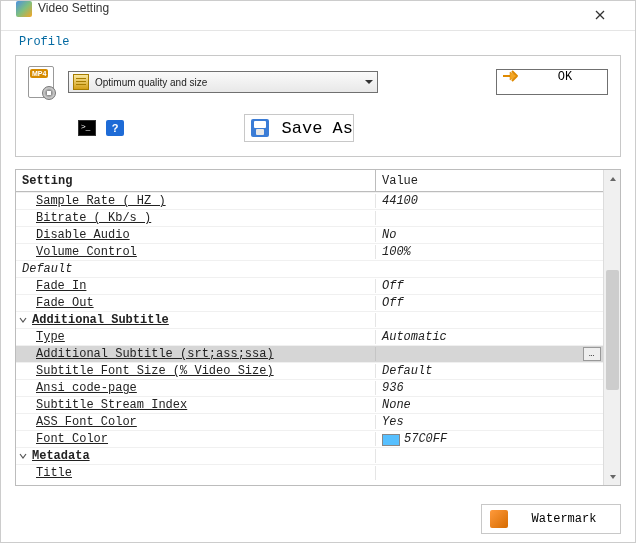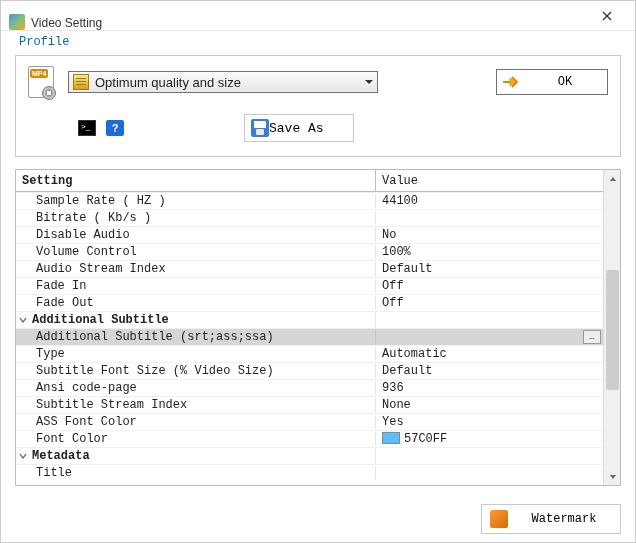--- a/index.html
+++ b/index.html
@@ -15,22 +15,22 @@
   width: 636px;
   height: 543px;
   border: 1px solid #ccc;
   display: flex;
   flex-direction: column;
   background: #fff;
 }
 .titlebar {
   height: 30px;
   display: flex;
-  align-items: flex-end;
-  padding: 0 8px;
+  align-items: flex-start;
+  padding: 0 15px;
   border-bottom: 1px solid #e5e5e5;
 }
 .titlebar .app-icon {
   width: 16px; height: 16px;
   margin-right: 6px;
   background: linear-gradient(135deg,#4a90e2 0%,#7fbf7f 50%,#f5a623 100%);
   border-radius: 2px;
 }
 .titlebar .title { flex: 1; color: #333; font-size: 12px; }
 .titlebar .close {
@@ -94,33 +94,33 @@
   background: linear-gradient(#f9e79f,#d4a017);
   border: 1px solid #a67c00;
   margin-right: 6px;
   position: relative;
 }
 .profile-dropdown .dd-icon::after {
   content: ""; position: absolute; left: 2px; top: 3px;
   width: 10px; height: 8px;
   background: repeating-linear-gradient(#a67c00,#a67c00 1px,transparent 1px,transparent 3px);
 }
-.profile-dropdown .dd-text { flex: 1; font-size: 13px; color: #222; }
+.profile-dropdown .dd-text { flex: 1; font-size: 10px; color: #222; }
 .profile-dropdown .dd-arrow {
   width: 0; height: 0;
   border-left: 4px solid transparent;
   border-right: 4px solid transparent;
   border-top: 4px solid #333;
 }
 .ok-btn {
   margin-left: auto;
   width: 112px; height: 26px;
   border: 1px solid #707070;
   background: #fff;
-  display: flex; align-items: center;
+  display: flex; 
   cursor: pointer;
 }
 .ok-btn .ok-arrow {
   width: 26px; display: flex; justify-content: center;
 }
 .ok-btn .ok-arrow svg { width: 16px; height: 12px; }
 .ok-btn .ok-text { flex: 1; text-align: center; font-family: "Courier New", monospace; font-size: 12px; }
 
 .profile-row2 {
   display: flex;
@@ -151,21 +151,21 @@
   background: #3a7cd6; border-radius: 2px; position: relative;
 }
 .save-disk::before {
   content: ""; position: absolute; left: 3px; top: 2px;
   width: 12px; height: 7px; background: #fff; border-radius: 1px;
 }
 .save-disk::after {
   content: ""; position: absolute; left: 5px; bottom: 2px;
   width: 8px; height: 6px; background: #e8e8e8; border-radius: 1px;
 }
-.saveas-btn .sa-text { flex: 1; text-align: left; font-family: "Courier New", monospace; font-size: 13px; }
+.saveas-btn .sa-text { flex: 1; text-align: right; font-family: "Courier New", monospace; font-size: 17px; }
 
 .grid-wrapper {
   flex: 1;
   border: 1px solid #bcbcbc;
   display: flex;
   overflow: hidden;
 }
 .grid-body { flex: 1; overflow: hidden; font-family: "Courier New", monospace; font-size: 12px; color: #222; }
 .grid-header {
   display: flex;
@@ -173,22 +173,22 @@
   background: #fff;
   border-bottom: 1px solid #bcbcbc;
 }
 .col-setting { width: 360px; padding-left: 6px; display: flex; align-items: center; border-right: 1px solid #bcbcbc; font-weight: bold; }
 .col-value { flex: 1; padding-left: 6px; display: flex; align-items: center; }
 .grid-rows { }
 .row {
   display: flex; height: 17px; align-items: center;
   border-top: 1px solid #f0f0f0;
 }
-.row .cell-setting { width: 360px; border-right: 1px solid #e5e5e5; display: flex; align-items: center; padding-left: 20px; }
-.row .cell-value { flex: 1; display: flex; align-items: flex-start; padding-left: 6px; gap: 4px; }
+.row .cell-setting { width: 360px; border-right: 1px solid #e5e5e5; display: flex; align-items: center; padding-left: 20px; text-decoration: underline; }
+.row .cell-value { flex: 1; display: flex; align-items: flex-end; padding-left: 6px; gap: 4px; font-style: italic; }
 .row.group .cell-setting { font-weight: bold; padding-left: 14px; }
 .row.group .expander {
   width: 10px; height: 10px; margin-right: 4px; margin-left: -12px;
   display: flex; align-items: center; justify-content: center;
 }
 .row.group .expander svg { width: 8px; height: 8px; }
 .row.selected { background: #d6d6d6; }
 .row.selected .cell-setting { border-right: 1px solid #c5c5c5; }
 .browse-btn {
   margin-left: auto; margin-right: 2px;
@@ -325,23 +325,20 @@
             </div>
             <div class="row">
               <div class="cell-setting">
                 <span>Volume Control</span>
               </div>
               <div class="cell-value">
                 <span>100%</span>
               </div>
             </div>
             <div class="row">
-              <div class="cell-setting">
-                <span>Audio Stream Index</span>
-              </div>
               <div class="cell-value">
                 <span>Default</span>
               </div>
             </div>
             <div class="row">
               <div class="cell-setting">
                 <span>Fade In</span>
               </div>
               <div class="cell-value">
                 <span>Off</span>
@@ -359,35 +356,35 @@
               <div class="cell-setting">
                 <div class="expander">
                   <svg viewBox="0 0 8 8">
                     <path d="M1 2 L4 6 L7 2" fill="none" stroke="#555" stroke-width="1.2"></path>
                   </svg>
                 </div>
                 <span>Additional Subtitle</span>
               </div>
               <div class="cell-value"></div>
             </div>
+            <div class="row">
+              <div class="cell-setting">
+                <span>Type</span>
+              </div>
+              <div class="cell-value">
+                <span>Automatic</span>
+              </div>
+            </div>
             <div class="row selected">
               <div class="cell-setting">
                 <span>Additional Subtitle (srt;ass;ssa)</span>
               </div>
               <div class="cell-value">
                 <span></span>
                 <div class="browse-btn">…</div>
-              </div>
-            </div>
-            <div class="row">
-              <div class="cell-setting">
-                <span>Type</span>
-              </div>
-              <div class="cell-value">
-                <span>Automatic</span>
               </div>
             </div>
             <div class="row">
               <div class="cell-setting">
                 <span>Subtitle Font Size (% Video Size)</span>
               </div>
               <div class="cell-value">
                 <span>Default</span>
               </div>
             </div>

